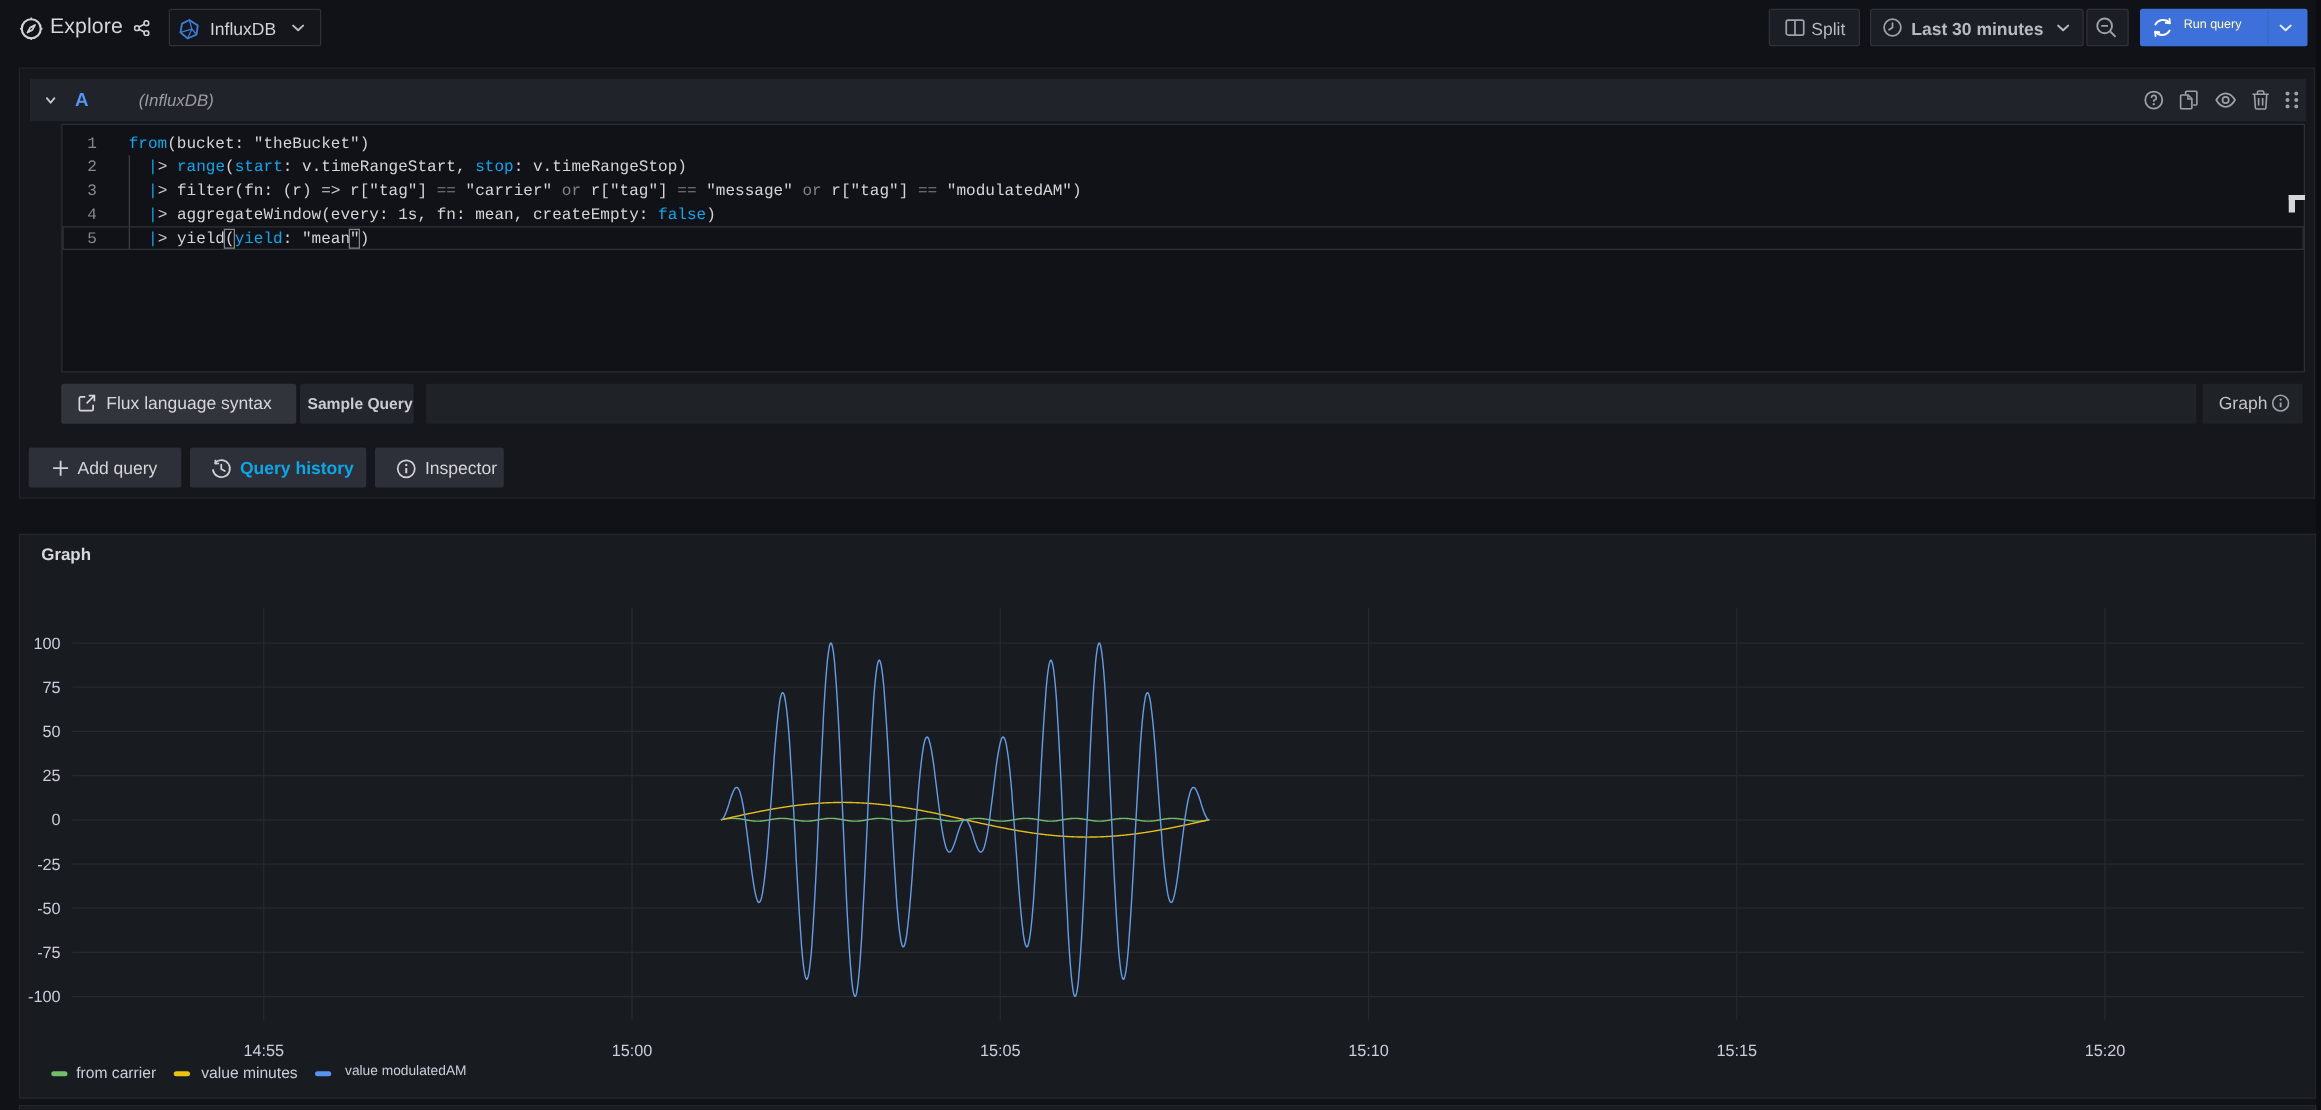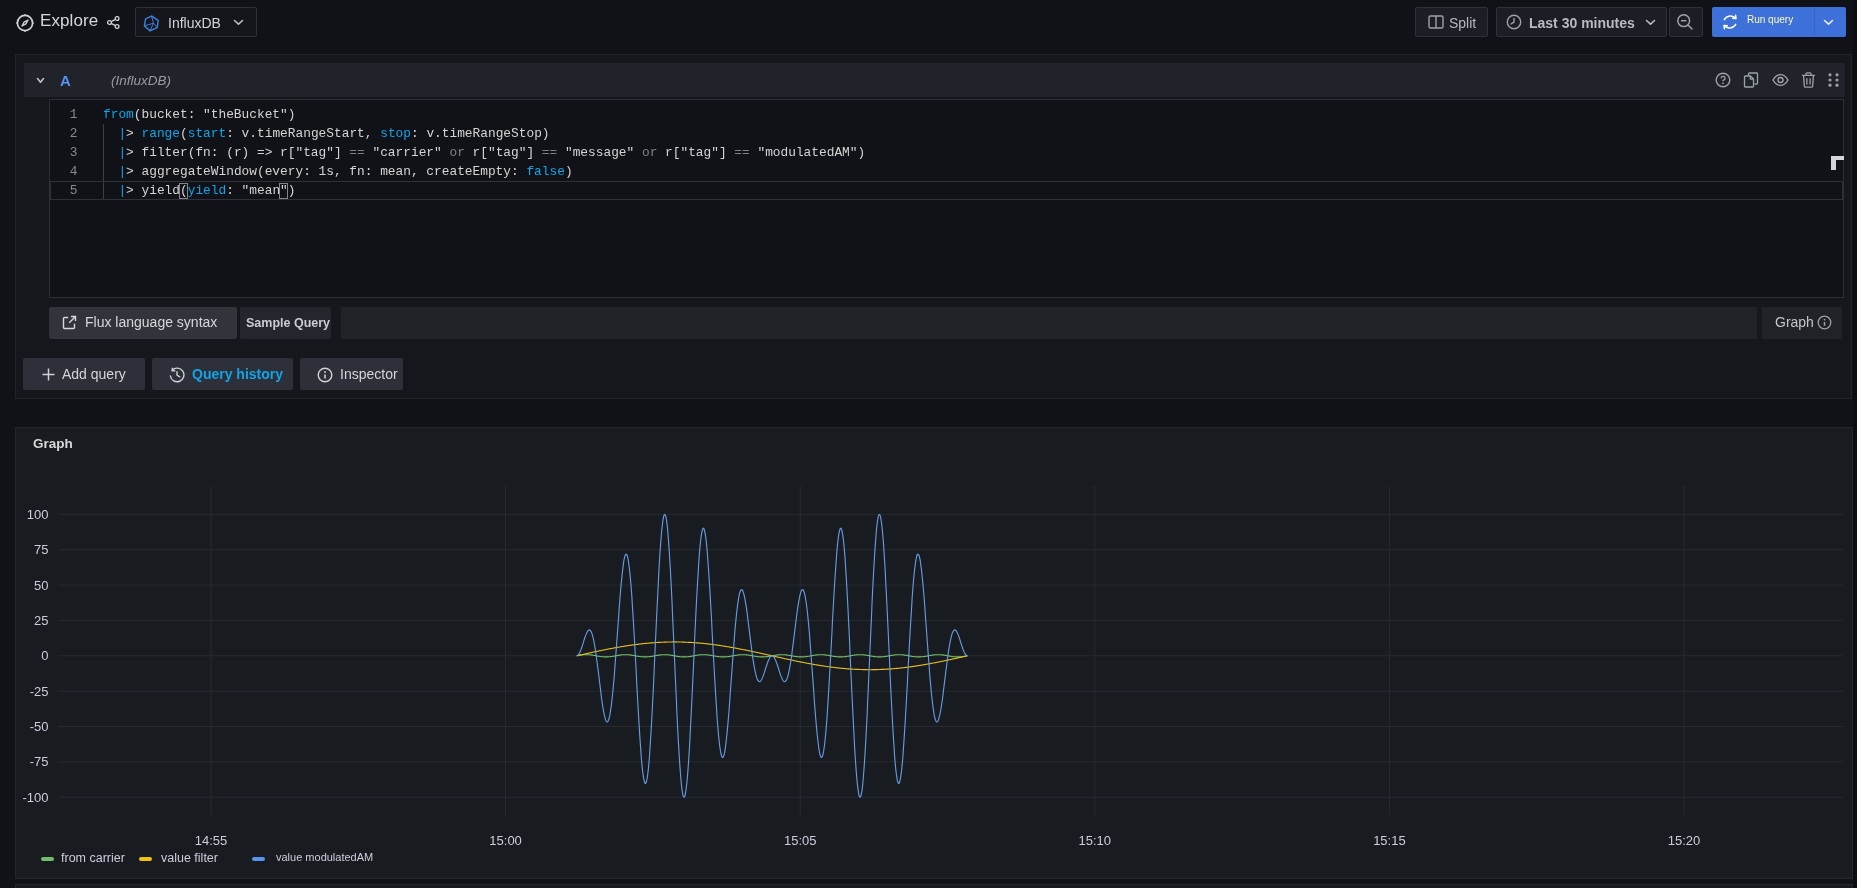--- a/index.html
+++ b/index.html
@@ -204,20 +204,20 @@
       <text x="1078.8" y="416.5" text-anchor="middle" class="ax">15:10</text>
       <text x="1373.4" y="416.5" text-anchor="middle" class="ax">15:15</text>
       <text x="1668.0" y="416.5" text-anchor="middle" class="ax">15:20</text>
       <path d="M560.7 227.8L561.2 227.7L561.7 227.6L562.2 227.5L562.7 227.5L563.1 227.4L563.6 227.3L564.1 227.2L564.6 227.1L565.1 227.1L565.6 227.0L566.1 226.9L566.6 226.9L567.1 226.8L567.5 226.8L568.0 226.8L568.5 226.7L569.0 226.7L569.5 226.7L570.0 226.7L570.5 226.7L571.0 226.7L571.5 226.7L571.9 226.7L572.4 226.7L572.9 226.8L573.4 226.8L573.9 226.8L574.4 226.9L574.9 226.9L575.4 227.0L575.9 227.1L576.3 227.1L576.8 227.2L577.3 227.3L577.8 227.4L578.3 227.5L578.8 227.5L579.3 227.6L579.8 227.7L580.3 227.8L580.7 227.9L581.2 228.0L581.7 228.1L582.2 228.2L582.7 228.2L583.2 228.3L583.7 228.4L584.2 228.5L584.7 228.5L585.1 228.6L585.6 228.7L586.1 228.7L586.6 228.8L587.1 228.8L587.6 228.8L588.1 228.9L588.6 228.9L589.1 228.9L589.6 228.9L590.0 228.9L590.5 228.9L591.0 228.9L591.5 228.9L592.0 228.9L592.5 228.8L593.0 228.8L593.5 228.8L594.0 228.7L594.4 228.7L594.9 228.6L595.4 228.5L595.9 228.5L596.4 228.4L596.9 228.3L597.4 228.2L597.9 228.1L598.4 228.1L598.8 228.0L599.3 227.9L599.8 227.8L600.3 227.7L600.8 227.6L601.3 227.5L601.8 227.4L602.3 227.4L602.8 227.3L603.2 227.2L603.7 227.1L604.2 227.1L604.7 227.0L605.2 226.9L605.7 226.9L606.2 226.8L606.7 226.8L607.2 226.8L607.6 226.7L608.1 226.7L608.6 226.7L609.1 226.7L609.6 226.7L610.1 226.7L610.6 226.7L611.1 226.7L611.6 226.7L612.0 226.8L612.5 226.8L613.0 226.8L613.5 226.9L614.0 226.9L614.5 227.0L615.0 227.1L615.5 227.1L616.0 227.2L616.4 227.3L616.9 227.4L617.4 227.5L617.9 227.5L618.4 227.6L618.9 227.7L619.4 227.8L619.9 227.9L620.4 228.0L620.8 228.1L621.3 228.2L621.8 228.2L622.3 228.3L622.8 228.4L623.3 228.5L623.8 228.5L624.3 228.6L624.8 228.7L625.2 228.7L625.7 228.8L626.2 228.8L626.7 228.8L627.2 228.9L627.7 228.9L628.2 228.9L628.7 228.9L629.2 228.9L629.6 228.9L630.1 228.9L630.6 228.9L631.1 228.9L631.6 228.8L632.1 228.8L632.6 228.8L633.1 228.7L633.6 228.6L634.0 228.6L634.5 228.5L635.0 228.5L635.5 228.4L636.0 228.3L636.5 228.2L637.0 228.1L637.5 228.0L638.0 228.0L638.4 227.9L638.9 227.8L639.4 227.7L639.9 227.6L640.4 227.5L640.9 227.4L641.4 227.4L641.9 227.3L642.4 227.2L642.8 227.1L643.3 227.1L643.8 227.0L644.3 226.9L644.8 226.9L645.3 226.8L645.8 226.8L646.3 226.7L646.8 226.7L647.3 226.7L647.7 226.7L648.2 226.7L648.7 226.7L649.2 226.7L649.7 226.7L650.2 226.7L650.7 226.7L651.2 226.8L651.7 226.8L652.1 226.8L652.6 226.9L653.1 227.0L653.6 227.0L654.1 227.1L654.6 227.2L655.1 227.2L655.6 227.3L656.1 227.4L656.5 227.5L657.0 227.6L657.5 227.6L658.0 227.7L658.5 227.8L659.0 227.9L659.5 228.0L660.0 228.1L660.5 228.2L660.9 228.3L661.4 228.3L661.9 228.4L662.4 228.5L662.9 228.6L663.4 228.6L663.9 228.7L664.4 228.7L664.9 228.8L665.3 228.8L665.8 228.9L666.3 228.9L666.8 228.9L667.3 228.9L667.8 228.9L668.3 228.9L668.8 228.9L669.3 228.9L669.7 228.9L670.2 228.9L670.7 228.8L671.2 228.8L671.7 228.8L672.2 228.7L672.7 228.6L673.2 228.6L673.7 228.5L674.1 228.4L674.6 228.4L675.1 228.3L675.6 228.2L676.1 228.1L676.6 228.0L677.1 228.0L677.6 227.9L678.1 227.8L678.5 227.7L679.0 227.6L679.5 227.5L680.0 227.4L680.5 227.3L681.0 227.3L681.5 227.2L682.0 227.1L682.5 227.0L682.9 227.0L683.4 226.9L683.9 226.9L684.4 226.8L684.9 226.8L685.4 226.7L685.9 226.7L686.4 226.7L686.9 226.7L687.3 226.7L687.8 226.7L688.3 226.7L688.8 226.7L689.3 226.7L689.8 226.7L690.3 226.8L690.8 226.8L691.3 226.9L691.7 226.9L692.2 227.0L692.7 227.0L693.2 227.1L693.7 227.2L694.2 227.2L694.7 227.3L695.2 227.4L695.7 227.5L696.1 227.6L696.6 227.7L697.1 227.7L697.6 227.8L698.1 227.9L698.6 228.0L699.1 228.1L699.6 228.2L700.1 228.3L700.6 228.3L701.0 228.4L701.5 228.5L702.0 228.6L702.5 228.6L703.0 228.7L703.5 228.7L704.0 228.8L704.5 228.8L705.0 228.9L705.4 228.9L705.9 228.9L706.4 228.9L706.9 228.9L707.4 228.9L707.9 228.9L708.4 228.9L708.9 228.9L709.4 228.9L709.8 228.8L710.3 228.8L710.8 228.7L711.3 228.7L711.8 228.6L712.3 228.6L712.8 228.5L713.3 228.4L713.8 228.4L714.2 228.3L714.7 228.2L715.2 228.1L715.7 228.0L716.2 227.9L716.7 227.9L717.2 227.8L717.7 227.7L718.2 227.6L718.6 227.5L719.1 227.4L719.6 227.3L720.1 227.3L720.6 227.2L721.1 227.1L721.6 227.0L722.1 227.0L722.6 226.9L723.0 226.9L723.5 226.8L724.0 226.8L724.5 226.7L725.0 226.7L725.5 226.7L726.0 226.7L726.5 226.7L727.0 226.7L727.4 226.7L727.9 226.7L728.4 226.7L728.9 226.7L729.4 226.8L729.9 226.8L730.4 226.9L730.9 226.9L731.4 227.0L731.8 227.0L732.3 227.1L732.8 227.2L733.3 227.2L733.8 227.3L734.3 227.4L734.8 227.5L735.3 227.6L735.8 227.7L736.2 227.8L736.7 227.8L737.2 227.9L737.7 228.0L738.2 228.1L738.7 228.2L739.2 228.3L739.7 228.3L740.2 228.4L740.6 228.5L741.1 228.6L741.6 228.6L742.1 228.7L742.6 228.7L743.1 228.8L743.6 228.8L744.1 228.9L744.6 228.9L745.0 228.9L745.5 228.9L746.0 228.9L746.5 228.9L747.0 228.9L747.5 228.9L748.0 228.9L748.5 228.9L749.0 228.8L749.4 228.8L749.9 228.7L750.4 228.7L750.9 228.6L751.4 228.6L751.9 228.5L752.4 228.4L752.9 228.4L753.4 228.3L753.8 228.2L754.3 228.1L754.8 228.0L755.3 227.9L755.8 227.8L756.3 227.8L756.8 227.7L757.3 227.6L757.8 227.5L758.3 227.4L758.7 227.3L759.2 227.2L759.7 227.2L760.2 227.1L760.7 227.0L761.2 227.0L761.7 226.9L762.2 226.9L762.7 226.8L763.1 226.8L763.6 226.7L764.1 226.7L764.6 226.7L765.1 226.7L765.6 226.7L766.1 226.7L766.6 226.7L767.1 226.7L767.5 226.7L768.0 226.7L768.5 226.8L769.0 226.8L769.5 226.9L770.0 226.9L770.5 227.0L771.0 227.0L771.5 227.1L771.9 227.2L772.4 227.3L772.9 227.3L773.4 227.4L773.9 227.5L774.4 227.6L774.9 227.7L775.4 227.8L775.9 227.8L776.3 227.9L776.8 228.0L777.3 228.1L777.8 228.2L778.3 228.3L778.8 228.4L779.3 228.4L779.8 228.5L780.3 228.6L780.7 228.6L781.2 228.7L781.7 228.7L782.2 228.8L782.7 228.8L783.2 228.9L783.7 228.9L784.2 228.9L784.7 228.9L785.1 228.9L785.6 228.9L786.1 228.9L786.6 228.9L787.1 228.9L787.6 228.9L788.1 228.8L788.6 228.8L789.1 228.7L789.5 228.7L790.0 228.6L790.5 228.6L791.0 228.5L791.5 228.4L792.0 228.3L792.5 228.3L793.0 228.2L793.5 228.1L793.9 228.0L794.4 227.9L794.9 227.8L795.4 227.7L795.9 227.7L796.4 227.6L796.9 227.5L797.4 227.4L797.9 227.3L798.3 227.2L798.8 227.2L799.3 227.1L799.8 227.0L800.3 227.0L800.8 226.9L801.3 226.9L801.8 226.8L802.3 226.8L802.7 226.7L803.2 226.7L803.7 226.7L804.2 226.7L804.7 226.7L805.2 226.7L805.7 226.7L806.2 226.7L806.7 226.7L807.1 226.7L807.6 226.8L808.1 226.8L808.6 226.9L809.1 226.9L809.6 227.0L810.1 227.0L810.6 227.1L811.1 227.2L811.5 227.3L812.0 227.3L812.5 227.4L813.0 227.5L813.5 227.6L814.0 227.7L814.5 227.8L815.0 227.9L815.5 227.9L816.0 228.0L816.4 228.1L816.9 228.2L817.4 228.3L817.9 228.4L818.4 228.4L818.9 228.5L819.4 228.6L819.9 228.6L820.4 228.7L820.8 228.7L821.3 228.8L821.8 228.8L822.3 228.9L822.8 228.9L823.3 228.9L823.8 228.9L824.3 228.9L824.8 228.9L825.2 228.9L825.7 228.9L826.2 228.9L826.7 228.9L827.2 228.8L827.7 228.8L828.2 228.7L828.7 228.7L829.2 228.6L829.6 228.6L830.1 228.5L830.6 228.4L831.1 228.3L831.6 228.3L832.1 228.2L832.6 228.1L833.1 228.0L833.6 227.9L834.0 227.8L834.5 227.7L835.0 227.6L835.5 227.6L836.0 227.5L836.5 227.4L837.0 227.3L837.5 227.2L838.0 227.2L838.4 227.1L838.9 227.0L839.4 227.0L839.9 226.9L840.4 226.8L840.9 226.8L841.4 226.8L841.9 226.7L842.4 226.7L842.8 226.7L843.3 226.7L843.8 226.7L844.3 226.7L844.8 226.7L845.3 226.7L845.8 226.7L846.3 226.7L846.8 226.8L847.2 226.8L847.7 226.9L848.2 226.9L848.7 227.0L849.2 227.0L849.7 227.1L850.2 227.2L850.7 227.3L851.2 227.3L851.6 227.4L852.1 227.5L852.6 227.6L853.1 227.7L853.6 227.8L854.1 227.9L854.6 228.0L855.1 228.0L855.6 228.1L856.0 228.2L856.5 228.3L857.0 228.4L857.5 228.4L858.0 228.5L858.5 228.6L859.0 228.6L859.5 228.7L860.0 228.8L860.4 228.8L860.9 228.8L861.4 228.9L861.9 228.9L862.4 228.9L862.9 228.9L863.4 228.9L863.9 228.9L864.4 228.9L864.8 228.9L865.3 228.9L865.8 228.9L866.3 228.8L866.8 228.8L867.3 228.7L867.8 228.7L868.3 228.6L868.8 228.5L869.3 228.5L869.7 228.4L870.2 228.3L870.7 228.2L871.2 228.2L871.7 228.1L872.2 228.0L872.7 227.9L873.2 227.8L873.7 227.7L874.1 227.6L874.6 227.6L875.1 227.5L875.6 227.4L876.1 227.3L876.6 227.2L877.1 227.1L877.6 227.1L878.1 227.0L878.5 227.0L879.0 226.9L879.5 226.8L880.0 226.8L880.5 226.8L881.0 226.7L881.5 226.7L882.0 226.7L882.5 226.7L882.9 226.7L883.4 226.7L883.9 226.7L884.4 226.7L884.9 226.7L885.4 226.8L885.9 226.8L886.4 226.8L886.9 226.9L887.3 226.9L887.8 227.0L888.3 227.1L888.8 227.1L889.3 227.2L889.8 227.3L890.3 227.4L890.8 227.4L891.3 227.5L891.7 227.6L892.2 227.7L892.7 227.8L893.2 227.9L893.7 228.0L894.2 228.1L894.7 228.1L895.2 228.2L895.7 228.3L896.1 228.4L896.6 228.5L897.1 228.5L897.6 228.6L898.1 228.7L898.6 228.7L899.1 228.8L899.6 228.8L900.1 228.8L900.5 228.9L901.0 228.9L901.5 228.9L902.0 228.9L902.5 228.9L903.0 228.9L903.5 228.9L904.0 228.9L904.5 228.9L904.9 228.8L905.4 228.8L905.9 228.8L906.4 228.7L906.9 228.7L907.4 228.6L907.9 228.5L908.4 228.5L908.9 228.4L909.3 228.3L909.8 228.2L910.3 228.2L910.8 228.1L911.3 228.0L911.8 227.9L912.3 227.8L912.8 227.7L913.3 227.6L913.7 227.5L914.2 227.5L914.7 227.4L915.2 227.3L915.7 227.2L916.2 227.1L916.7 227.1L917.2 227.0L917.7 226.9L918.1 226.9L918.6 226.8L919.1 226.8L919.6 226.8L920.1 226.7L920.6 226.7L921.1 226.7L921.6 226.7L922.1 226.7L922.5 226.7L923.0 226.7L923.5 226.7L924.0 226.7L924.5 226.8L925.0 226.8L925.5 226.8L926.0 226.9L926.5 226.9L927.0 227.0L927.4 227.1L927.9 227.1L928.4 227.2L928.9 227.3L929.4 227.4L929.9 227.4L930.4 227.5L930.9 227.6L931.4 227.7L931.8 227.8L932.3 227.9L932.8 228.0L933.3 228.1L933.8 228.1L934.3 228.2L934.8 228.3L935.3 228.4L935.8 228.5L936.2 228.5L936.7 228.6L937.2 228.7L937.7 228.7L938.2 228.8L938.7 228.8L939.2 228.8L939.7 228.9L940.2 228.9L940.6 228.9L941.1 228.9L941.6 228.9L942.1 228.9L942.6 228.9L943.1 228.9L943.6 228.9L944.1 228.8L944.6 228.8L945.0 228.8L945.5 228.7L946.0 228.7L946.5 228.6L947.0 228.5L947.5 228.5L948.0 228.4L948.5 228.3L949.0 228.2L949.4 228.1L949.9 228.1L950.4 228.0L950.9 227.9L951.4 227.8" fill="none" stroke="#73bf69" stroke-width="1.1" stroke-linejoin="round"></path>
       <path d="M560.7 227.8L561.2 227.7L561.7 227.6L562.2 227.5L562.7 227.4L563.1 227.3L563.6 227.1L564.1 227.0L564.6 226.9L565.1 226.8L565.6 226.7L566.1 226.6L566.6 226.5L567.1 226.4L567.5 226.3L568.0 226.2L568.5 226.1L569.0 226.0L569.5 225.8L570.0 225.7L570.5 225.6L571.0 225.5L571.5 225.4L571.9 225.3L572.4 225.2L572.9 225.1L573.4 225.0L573.9 224.9L574.4 224.8L574.9 224.7L575.4 224.6L575.9 224.5L576.3 224.3L576.8 224.2L577.3 224.1L577.8 224.0L578.3 223.9L578.8 223.8L579.3 223.7L579.8 223.6L580.3 223.5L580.7 223.4L581.2 223.3L581.7 223.2L582.2 223.1L582.7 223.0L583.2 222.9L583.7 222.8L584.2 222.7L584.7 222.6L585.1 222.5L585.6 222.4L586.1 222.3L586.6 222.2L587.1 222.1L587.6 222.0L588.1 221.9L588.6 221.8L589.1 221.7L589.6 221.6L590.0 221.5L590.5 221.4L591.0 221.3L591.5 221.2L592.0 221.1L592.5 221.0L593.0 220.9L593.5 220.8L594.0 220.7L594.4 220.6L594.9 220.6L595.4 220.5L595.9 220.4L596.4 220.3L596.9 220.2L597.4 220.1L597.9 220.0L598.4 219.9L598.8 219.8L599.3 219.7L599.8 219.6L600.3 219.6L600.8 219.5L601.3 219.4L601.8 219.3L602.3 219.2L602.8 219.1L603.2 219.0L603.7 219.0L604.2 218.9L604.7 218.8L605.2 218.7L605.7 218.6L606.2 218.5L606.7 218.5L607.2 218.4L607.6 218.3L608.1 218.2L608.6 218.1L609.1 218.1L609.6 218.0L610.1 217.9L610.6 217.8L611.1 217.8L611.6 217.7L612.0 217.6L612.5 217.5L613.0 217.5L613.5 217.4L614.0 217.3L614.5 217.3L615.0 217.2L615.5 217.1L616.0 217.0L616.4 217.0L616.9 216.9L617.4 216.8L617.9 216.8L618.4 216.7L618.9 216.6L619.4 216.6L619.9 216.5L620.4 216.5L620.8 216.4L621.3 216.3L621.8 216.3L622.3 216.2L622.8 216.1L623.3 216.1L623.8 216.0L624.3 216.0L624.8 215.9L625.2 215.9L625.7 215.8L626.2 215.8L626.7 215.7L627.2 215.6L627.7 215.6L628.2 215.5L628.7 215.5L629.2 215.4L629.6 215.4L630.1 215.3L630.6 215.3L631.1 215.3L631.6 215.2L632.1 215.2L632.6 215.1L633.1 215.1L633.6 215.0L634.0 215.0L634.5 214.9L635.0 214.9L635.5 214.9L636.0 214.8L636.5 214.8L637.0 214.8L637.5 214.7L638.0 214.7L638.4 214.6L638.9 214.6L639.4 214.6L639.9 214.5L640.4 214.5L640.9 214.5L641.4 214.5L641.9 214.4L642.4 214.4L642.8 214.4L643.3 214.3L643.8 214.3L644.3 214.3L644.8 214.3L645.3 214.2L645.8 214.2L646.3 214.2L646.8 214.2L647.3 214.2L647.7 214.1L648.2 214.1L648.7 214.1L649.2 214.1L649.7 214.1L650.2 214.1L650.7 214.0L651.2 214.0L651.7 214.0L652.1 214.0L652.6 214.0L653.1 214.0L653.6 214.0L654.1 214.0L654.6 214.0L655.1 214.0L655.6 214.0L656.1 214.0L656.5 213.9L657.0 213.9L657.5 213.9L658.0 213.9L658.5 213.9L659.0 213.9L659.5 213.9L660.0 213.9L660.5 213.9L660.9 214.0L661.4 214.0L661.9 214.0L662.4 214.0L662.9 214.0L663.4 214.0L663.9 214.0L664.4 214.0L664.9 214.0L665.3 214.0L665.8 214.0L666.3 214.1L666.8 214.1L667.3 214.1L667.8 214.1L668.3 214.1L668.8 214.1L669.3 214.2L669.7 214.2L670.2 214.2L670.7 214.2L671.2 214.2L671.7 214.3L672.2 214.3L672.7 214.3L673.2 214.3L673.7 214.4L674.1 214.4L674.6 214.4L675.1 214.4L675.6 214.5L676.1 214.5L676.6 214.5L677.1 214.6L677.6 214.6L678.1 214.6L678.5 214.7L679.0 214.7L679.5 214.7L680.0 214.8L680.5 214.8L681.0 214.8L681.5 214.9L682.0 214.9L682.5 215.0L682.9 215.0L683.4 215.1L683.9 215.1L684.4 215.1L684.9 215.2L685.4 215.2L685.9 215.3L686.4 215.3L686.9 215.4L687.3 215.4L687.8 215.5L688.3 215.5L688.8 215.6L689.3 215.6L689.8 215.7L690.3 215.7L690.8 215.8L691.3 215.8L691.7 215.9L692.2 215.9L692.7 216.0L693.2 216.1L693.7 216.1L694.2 216.2L694.7 216.2L695.2 216.3L695.7 216.4L696.1 216.4L696.6 216.5L697.1 216.5L697.6 216.6L698.1 216.7L698.6 216.7L699.1 216.8L699.6 216.9L700.1 216.9L700.6 217.0L701.0 217.1L701.5 217.1L702.0 217.2L702.5 217.3L703.0 217.4L703.5 217.4L704.0 217.5L704.5 217.6L705.0 217.7L705.4 217.7L705.9 217.8L706.4 217.9L706.9 218.0L707.4 218.0L707.9 218.1L708.4 218.2L708.9 218.3L709.4 218.3L709.8 218.4L710.3 218.5L710.8 218.6L711.3 218.7L711.8 218.7L712.3 218.8L712.8 218.9L713.3 219.0L713.8 219.1L714.2 219.2L714.7 219.3L715.2 219.3L715.7 219.4L716.2 219.5L716.7 219.6L717.2 219.7L717.7 219.8L718.2 219.9L718.6 220.0L719.1 220.0L719.6 220.1L720.1 220.2L720.6 220.3L721.1 220.4L721.6 220.5L722.1 220.6L722.6 220.7L723.0 220.8L723.5 220.9L724.0 221.0L724.5 221.1L725.0 221.2L725.5 221.3L726.0 221.4L726.5 221.5L727.0 221.5L727.4 221.6L727.9 221.7L728.4 221.8L728.9 221.9L729.4 222.0L729.9 222.1L730.4 222.2L730.9 222.3L731.4 222.4L731.8 222.5L732.3 222.6L732.8 222.7L733.3 222.8L733.8 222.9L734.3 223.0L734.8 223.2L735.3 223.3L735.8 223.4L736.2 223.5L736.7 223.6L737.2 223.7L737.7 223.8L738.2 223.9L738.7 224.0L739.2 224.1L739.7 224.2L740.2 224.3L740.6 224.4L741.1 224.5L741.6 224.6L742.1 224.7L742.6 224.8L743.1 224.9L743.6 225.0L744.1 225.1L744.6 225.3L745.0 225.4L745.5 225.5L746.0 225.6L746.5 225.7L747.0 225.8L747.5 225.9L748.0 226.0L748.5 226.1L749.0 226.2L749.4 226.3L749.9 226.4L750.4 226.5L750.9 226.7L751.4 226.8L751.9 226.9L752.4 227.0L752.9 227.1L753.4 227.2L753.8 227.3L754.3 227.4L754.8 227.5L755.3 227.6L755.8 227.7L756.3 227.9L756.8 228.0L757.3 228.1L757.8 228.2L758.3 228.3L758.7 228.4L759.2 228.5L759.7 228.6L760.2 228.7L760.7 228.8L761.2 228.9L761.7 229.1L762.2 229.2L762.7 229.3L763.1 229.4L763.6 229.5L764.1 229.6L764.6 229.7L765.1 229.8L765.6 229.9L766.1 230.0L766.6 230.1L767.1 230.2L767.5 230.3L768.0 230.5L768.5 230.6L769.0 230.7L769.5 230.8L770.0 230.9L770.5 231.0L771.0 231.1L771.5 231.2L771.9 231.3L772.4 231.4L772.9 231.5L773.4 231.6L773.9 231.7L774.4 231.8L774.9 231.9L775.4 232.0L775.9 232.1L776.3 232.2L776.8 232.3L777.3 232.4L777.8 232.6L778.3 232.7L778.8 232.8L779.3 232.9L779.8 233.0L780.3 233.1L780.7 233.2L781.2 233.3L781.7 233.4L782.2 233.5L782.7 233.6L783.2 233.7L783.7 233.8L784.2 233.9L784.7 234.0L785.1 234.1L785.6 234.1L786.1 234.2L786.6 234.3L787.1 234.4L787.6 234.5L788.1 234.6L788.6 234.7L789.1 234.8L789.5 234.9L790.0 235.0L790.5 235.1L791.0 235.2L791.5 235.3L792.0 235.4L792.5 235.5L793.0 235.6L793.5 235.6L793.9 235.7L794.4 235.8L794.9 235.9L795.4 236.0L795.9 236.1L796.4 236.2L796.9 236.3L797.4 236.3L797.9 236.4L798.3 236.5L798.8 236.6L799.3 236.7L799.8 236.8L800.3 236.9L800.8 236.9L801.3 237.0L801.8 237.1L802.3 237.2L802.7 237.3L803.2 237.3L803.7 237.4L804.2 237.5L804.7 237.6L805.2 237.6L805.7 237.7L806.2 237.8L806.7 237.9L807.1 237.9L807.6 238.0L808.1 238.1L808.6 238.2L809.1 238.2L809.6 238.3L810.1 238.4L810.6 238.5L811.1 238.5L811.5 238.6L812.0 238.7L812.5 238.7L813.0 238.8L813.5 238.9L814.0 238.9L814.5 239.0L815.0 239.1L815.5 239.1L816.0 239.2L816.4 239.2L816.9 239.3L817.4 239.4L817.9 239.4L818.4 239.5L818.9 239.5L819.4 239.6L819.9 239.7L820.4 239.7L820.8 239.8L821.3 239.8L821.8 239.9L822.3 239.9L822.8 240.0L823.3 240.0L823.8 240.1L824.3 240.1L824.8 240.2L825.2 240.2L825.7 240.3L826.2 240.3L826.7 240.4L827.2 240.4L827.7 240.5L828.2 240.5L828.7 240.5L829.2 240.6L829.6 240.6L830.1 240.7L830.6 240.7L831.1 240.8L831.6 240.8L832.1 240.8L832.6 240.9L833.1 240.9L833.6 240.9L834.0 241.0L834.5 241.0L835.0 241.0L835.5 241.1L836.0 241.1L836.5 241.1L837.0 241.2L837.5 241.2L838.0 241.2L838.4 241.2L838.9 241.3L839.4 241.3L839.9 241.3L840.4 241.3L840.9 241.4L841.4 241.4L841.9 241.4L842.4 241.4L842.8 241.4L843.3 241.5L843.8 241.5L844.3 241.5L844.8 241.5L845.3 241.5L845.8 241.5L846.3 241.6L846.8 241.6L847.2 241.6L847.7 241.6L848.2 241.6L848.7 241.6L849.2 241.6L849.7 241.6L850.2 241.6L850.7 241.6L851.2 241.6L851.6 241.7L852.1 241.7L852.6 241.7L853.1 241.7L853.6 241.7L854.1 241.7L854.6 241.7L855.1 241.7L855.6 241.7L856.0 241.6L856.5 241.6L857.0 241.6L857.5 241.6L858.0 241.6L858.5 241.6L859.0 241.6L859.5 241.6L860.0 241.6L860.4 241.6L860.9 241.6L861.4 241.6L861.9 241.5L862.4 241.5L862.9 241.5L863.4 241.5L863.9 241.5L864.4 241.5L864.8 241.4L865.3 241.4L865.8 241.4L866.3 241.4L866.8 241.4L867.3 241.3L867.8 241.3L868.3 241.3L868.8 241.3L869.3 241.2L869.7 241.2L870.2 241.2L870.7 241.1L871.2 241.1L871.7 241.1L872.2 241.1L872.7 241.0L873.2 241.0L873.7 241.0L874.1 240.9L874.6 240.9L875.1 240.8L875.6 240.8L876.1 240.8L876.6 240.7L877.1 240.7L877.6 240.7L878.1 240.6L878.5 240.6L879.0 240.5L879.5 240.5L880.0 240.4L880.5 240.4L881.0 240.3L881.5 240.3L882.0 240.3L882.5 240.2L882.9 240.2L883.4 240.1L883.9 240.1L884.4 240.0L884.9 240.0L885.4 239.9L885.9 239.8L886.4 239.8L886.9 239.7L887.3 239.7L887.8 239.6L888.3 239.6L888.8 239.5L889.3 239.5L889.8 239.4L890.3 239.3L890.8 239.3L891.3 239.2L891.7 239.1L892.2 239.1L892.7 239.0L893.2 239.0L893.7 238.9L894.2 238.8L894.7 238.8L895.2 238.7L895.7 238.6L896.1 238.6L896.6 238.5L897.1 238.4L897.6 238.3L898.1 238.3L898.6 238.2L899.1 238.1L899.6 238.1L900.1 238.0L900.5 237.9L901.0 237.8L901.5 237.8L902.0 237.7L902.5 237.6L903.0 237.5L903.5 237.5L904.0 237.4L904.5 237.3L904.9 237.2L905.4 237.1L905.9 237.1L906.4 237.0L906.9 236.9L907.4 236.8L907.9 236.7L908.4 236.6L908.9 236.6L909.3 236.5L909.8 236.4L910.3 236.3L910.8 236.2L911.3 236.1L911.8 236.0L912.3 236.0L912.8 235.9L913.3 235.8L913.7 235.7L914.2 235.6L914.7 235.5L915.2 235.4L915.7 235.3L916.2 235.2L916.7 235.1L917.2 235.0L917.7 235.0L918.1 234.9L918.6 234.8L919.1 234.7L919.6 234.6L920.1 234.5L920.6 234.4L921.1 234.3L921.6 234.2L922.1 234.1L922.5 234.0L923.0 233.9L923.5 233.8L924.0 233.7L924.5 233.6L925.0 233.5L925.5 233.4L926.0 233.3L926.5 233.2L927.0 233.1L927.4 233.0L927.9 232.9L928.4 232.8L928.9 232.7L929.4 232.6L929.9 232.5L930.4 232.4L930.9 232.3L931.4 232.2L931.8 232.1L932.3 232.0L932.8 231.9L933.3 231.8L933.8 231.7L934.3 231.6L934.8 231.5L935.3 231.4L935.8 231.3L936.2 231.1L936.7 231.0L937.2 230.9L937.7 230.8L938.2 230.7L938.7 230.6L939.2 230.5L939.7 230.4L940.2 230.3L940.6 230.2L941.1 230.1L941.6 230.0L942.1 229.9L942.6 229.8L943.1 229.6L943.6 229.5L944.1 229.4L944.6 229.3L945.0 229.2L945.5 229.1L946.0 229.0L946.5 228.9L947.0 228.8L947.5 228.7L948.0 228.6L948.5 228.5L949.0 228.3L949.4 228.2L949.9 228.1L950.4 228.0L950.9 227.9L951.4 227.8" fill="none" stroke="#e5be1c" stroke-width="1.15" stroke-linejoin="round"></path>
       <path d="M560.7 227.8L561.2 227.7L561.7 227.4L562.2 227.0L562.7 226.4L563.1 225.6L563.6 224.7L564.1 223.7L564.6 222.5L565.1 221.2L565.6 219.8L566.1 218.4L566.6 216.9L567.1 215.3L567.5 213.8L568.0 212.2L568.5 210.7L569.0 209.2L569.5 207.9L570.0 206.6L570.5 205.4L571.0 204.4L571.5 203.5L571.9 202.8L572.4 202.3L572.9 202.0L573.4 201.9L573.9 202.1L574.4 202.6L574.9 203.3L575.4 204.2L575.9 205.4L576.3 206.9L576.8 208.7L577.3 210.7L577.8 213.0L578.3 215.6L578.8 218.4L579.3 221.4L579.8 224.6L580.3 228.0L580.7 231.5L581.2 235.2L581.7 239.1L582.2 243.0L582.7 247.0L583.2 251.0L583.7 255.0L584.2 259.0L584.7 262.9L585.1 266.8L585.6 270.5L586.1 274.0L586.6 277.4L587.1 280.5L587.6 283.3L588.1 285.9L588.6 288.2L589.1 290.1L589.6 291.7L590.0 292.8L590.5 293.6L591.0 294.0L591.5 293.9L592.0 293.3L592.5 292.3L593.0 290.8L593.5 288.9L594.0 286.5L594.4 283.7L594.9 280.4L595.4 276.6L595.9 272.5L596.4 267.9L596.9 263.0L597.4 257.7L597.9 252.1L598.4 246.2L598.8 240.1L599.3 233.7L599.8 227.1L600.3 220.4L600.8 213.7L601.3 206.8L601.8 200.0L602.3 193.2L602.8 186.5L603.2 179.9L603.7 173.5L604.2 167.3L604.7 161.4L605.2 155.9L605.7 150.7L606.2 145.9L606.7 141.5L607.2 137.6L607.6 134.3L608.1 131.4L608.6 129.2L609.1 127.5L609.6 126.5L610.1 126.1L610.6 126.4L611.1 127.3L611.6 128.8L612.0 131.0L612.5 133.9L613.0 137.4L613.5 141.5L614.0 146.3L614.5 151.6L615.0 157.5L615.5 163.9L616.0 170.8L616.4 178.2L616.9 185.9L617.4 194.1L617.9 202.5L618.4 211.2L618.9 220.1L619.4 229.2L619.9 238.3L620.4 247.5L620.8 256.7L621.3 265.8L621.8 274.7L622.3 283.5L622.8 291.9L623.3 300.1L623.8 307.9L624.3 315.2L624.8 322.1L625.2 328.5L625.7 334.2L626.2 339.4L626.7 343.9L627.2 347.7L627.7 350.7L628.2 353.1L628.7 354.6L629.2 355.4L629.6 355.4L630.1 354.5L630.6 352.9L631.1 350.5L631.6 347.2L632.1 343.2L632.6 338.5L633.1 333.0L633.6 326.8L634.0 320.0L634.5 312.5L635.0 304.4L635.5 295.9L636.0 286.8L636.5 277.3L637.0 267.5L637.5 257.3L638.0 246.9L638.4 236.3L638.9 225.7L639.4 214.9L639.9 204.2L640.4 193.6L640.9 183.2L641.4 173.0L641.9 163.1L642.4 153.6L642.8 144.5L643.3 135.8L643.8 127.7L644.3 120.2L644.8 113.4L645.3 107.2L645.8 101.8L646.3 97.2L646.8 93.3L647.3 90.3L647.7 88.2L648.2 86.9L648.7 86.4L649.2 86.9L649.7 88.2L650.2 90.5L650.7 93.6L651.2 97.5L651.7 102.2L652.1 107.8L652.6 114.1L653.1 121.1L653.6 128.8L654.1 137.1L654.6 146.0L655.1 155.5L655.6 165.3L656.1 175.6L656.5 186.2L657.0 197.1L657.5 208.2L658.0 219.4L658.5 230.6L659.0 241.8L659.5 253.0L660.0 264.0L660.5 274.7L660.9 285.2L661.4 295.3L661.9 304.9L662.4 314.1L662.9 322.7L663.4 330.7L663.9 338.1L664.4 344.8L664.9 350.7L665.3 355.8L665.8 360.2L666.3 363.7L666.8 366.3L667.3 368.1L667.8 369.0L668.3 369.1L668.8 368.2L669.3 366.5L669.7 363.9L670.2 360.4L670.7 356.2L671.2 351.2L671.7 345.4L672.2 338.9L672.7 331.7L673.2 323.9L673.7 315.5L674.1 306.6L674.6 297.3L675.1 287.6L675.6 277.5L676.1 267.2L676.6 256.7L677.1 246.0L677.6 235.3L678.1 224.6L678.5 214.0L679.0 203.5L679.5 193.2L680.0 183.2L680.5 173.5L681.0 164.2L681.5 155.4L682.0 147.1L682.5 139.3L682.9 132.1L683.4 125.6L683.9 119.8L684.4 114.7L684.9 110.3L685.4 106.7L685.9 103.8L686.4 101.8L686.9 100.6L687.3 100.1L687.8 100.5L688.3 101.7L688.8 103.6L689.3 106.3L689.8 109.7L690.3 113.9L690.8 118.7L691.3 124.2L691.7 130.2L692.2 136.9L692.7 144.0L693.2 151.6L693.7 159.5L694.2 167.9L694.7 176.5L695.2 185.3L695.7 194.4L696.1 203.5L696.6 212.7L697.1 221.9L697.6 231.0L698.1 240.0L698.6 248.8L699.1 257.4L699.6 265.6L700.1 273.6L700.6 281.2L701.0 288.3L701.5 295.0L702.0 301.1L702.5 306.7L703.0 311.8L703.5 316.2L704.0 320.0L704.5 323.2L705.0 325.7L705.4 327.6L705.9 328.9L706.4 329.4L706.9 329.4L707.4 328.6L707.9 327.3L708.4 325.4L708.9 322.8L709.4 319.7L709.8 316.1L710.3 312.0L710.8 307.4L711.3 302.4L711.8 297.0L712.3 291.3L712.8 285.2L713.3 278.9L713.8 272.4L714.2 265.8L714.7 259.0L715.2 252.2L715.7 245.4L716.2 238.5L716.7 231.8L717.2 225.2L717.7 218.7L718.2 212.4L718.6 206.4L719.1 200.6L719.6 195.2L720.1 190.1L720.6 185.3L721.1 181.0L721.6 177.0L722.1 173.5L722.6 170.5L723.0 167.8L723.5 165.7L724.0 164.0L724.5 162.7L725.0 162.0L725.5 161.6L726.0 161.8L726.5 162.3L727.0 163.3L727.4 164.7L727.9 166.4L728.4 168.5L728.9 170.9L729.4 173.7L729.9 176.7L730.4 179.9L730.9 183.3L731.4 187.0L731.8 190.7L732.3 194.6L732.8 198.6L733.3 202.6L733.8 206.6L734.3 210.6L734.8 214.6L735.3 218.4L735.8 222.2L736.2 225.9L736.7 229.3L737.2 232.7L737.7 235.8L738.2 238.7L738.7 241.3L739.2 243.7L739.7 245.9L740.2 247.8L740.6 249.4L741.1 250.8L741.6 251.9L742.1 252.7L742.6 253.3L743.1 253.6L743.6 253.7L744.1 253.5L744.6 253.1L745.0 252.5L745.5 251.7L746.0 250.8L746.5 249.6L747.0 248.4L747.5 247.1L748.0 245.6L748.5 244.1L749.0 242.6L749.4 241.0L749.9 239.5L750.4 238.0L750.9 236.5L751.4 235.1L751.9 233.7L752.4 232.5L752.9 231.4L753.4 230.4L753.8 229.6L754.3 228.9L754.8 228.3L755.3 228.0L755.8 227.8L756.3 227.8L756.8 228.0L757.3 228.3L757.8 228.9L758.3 229.6L758.7 230.4L759.2 231.4L759.7 232.5L760.2 233.7L760.7 235.1L761.2 236.5L761.7 238.0L762.2 239.5L762.7 241.0L763.1 242.6L763.6 244.1L764.1 245.6L764.6 247.1L765.1 248.4L765.6 249.6L766.1 250.8L766.6 251.7L767.1 252.5L767.5 253.1L768.0 253.5L768.5 253.7L769.0 253.6L769.5 253.3L770.0 252.7L770.5 251.9L771.0 250.8L771.5 249.4L771.9 247.8L772.4 245.9L772.9 243.7L773.4 241.3L773.9 238.7L774.4 235.8L774.9 232.7L775.4 229.3L775.9 225.9L776.3 222.2L776.8 218.4L777.3 214.6L777.8 210.6L778.3 206.6L778.8 202.6L779.3 198.6L779.8 194.6L780.3 190.7L780.7 187.0L781.2 183.3L781.7 179.9L782.2 176.7L782.7 173.7L783.2 170.9L783.7 168.5L784.2 166.4L784.7 164.7L785.1 163.3L785.6 162.3L786.1 161.8L786.6 161.6L787.1 162.0L787.6 162.7L788.1 164.0L788.6 165.7L789.1 167.8L789.5 170.5L790.0 173.5L790.5 177.0L791.0 181.0L791.5 185.3L792.0 190.1L792.5 195.2L793.0 200.6L793.5 206.4L793.9 212.4L794.4 218.7L794.9 225.2L795.4 231.8L795.9 238.5L796.4 245.4L796.9 252.2L797.4 259.0L797.9 265.8L798.3 272.4L798.8 278.9L799.3 285.2L799.8 291.3L800.3 297.0L800.8 302.4L801.3 307.4L801.8 312.0L802.3 316.1L802.7 319.7L803.2 322.8L803.7 325.4L804.2 327.3L804.7 328.6L805.2 329.4L805.7 329.4L806.2 328.9L806.7 327.6L807.1 325.7L807.6 323.2L808.1 320.0L808.6 316.2L809.1 311.8L809.6 306.7L810.1 301.1L810.6 295.0L811.1 288.3L811.5 281.2L812.0 273.6L812.5 265.6L813.0 257.4L813.5 248.8L814.0 240.0L814.5 231.0L815.0 221.9L815.5 212.7L816.0 203.5L816.4 194.4L816.9 185.3L817.4 176.5L817.9 167.9L818.4 159.5L818.9 151.6L819.4 144.0L819.9 136.9L820.4 130.2L820.8 124.2L821.3 118.7L821.8 113.9L822.3 109.7L822.8 106.3L823.3 103.6L823.8 101.7L824.3 100.5L824.8 100.1L825.2 100.6L825.7 101.8L826.2 103.8L826.7 106.7L827.2 110.3L827.7 114.7L828.2 119.8L828.7 125.6L829.2 132.1L829.6 139.3L830.1 147.1L830.6 155.4L831.1 164.2L831.6 173.5L832.1 183.2L832.6 193.2L833.1 203.5L833.6 214.0L834.0 224.6L834.5 235.3L835.0 246.0L835.5 256.7L836.0 267.2L836.5 277.5L837.0 287.6L837.5 297.3L838.0 306.6L838.4 315.5L838.9 323.9L839.4 331.7L839.9 338.9L840.4 345.4L840.9 351.2L841.4 356.2L841.9 360.4L842.4 363.9L842.8 366.5L843.3 368.2L843.8 369.1L844.3 369.0L844.8 368.1L845.3 366.3L845.8 363.7L846.3 360.2L846.8 355.8L847.2 350.7L847.7 344.8L848.2 338.1L848.7 330.7L849.2 322.7L849.7 314.1L850.2 304.9L850.7 295.3L851.2 285.2L851.6 274.7L852.1 264.0L852.6 253.0L853.1 241.8L853.6 230.6L854.1 219.4L854.6 208.2L855.1 197.1L855.6 186.2L856.0 175.6L856.5 165.3L857.0 155.5L857.5 146.0L858.0 137.1L858.5 128.8L859.0 121.1L859.5 114.1L860.0 107.8L860.4 102.2L860.9 97.5L861.4 93.6L861.9 90.5L862.4 88.2L862.9 86.9L863.4 86.4L863.9 86.9L864.4 88.2L864.8 90.3L865.3 93.3L865.8 97.2L866.3 101.8L866.8 107.2L867.3 113.4L867.8 120.2L868.3 127.7L868.8 135.8L869.3 144.5L869.7 153.6L870.2 163.1L870.7 173.0L871.2 183.2L871.7 193.6L872.2 204.2L872.7 214.9L873.2 225.7L873.7 236.3L874.1 246.9L874.6 257.3L875.1 267.5L875.6 277.3L876.1 286.8L876.6 295.9L877.1 304.4L877.6 312.5L878.1 320.0L878.5 326.8L879.0 333.0L879.5 338.5L880.0 343.2L880.5 347.2L881.0 350.5L881.5 352.9L882.0 354.5L882.5 355.4L882.9 355.4L883.4 354.6L883.9 353.1L884.4 350.7L884.9 347.7L885.4 343.9L885.9 339.4L886.4 334.2L886.9 328.5L887.3 322.1L887.8 315.2L888.3 307.9L888.8 300.1L889.3 291.9L889.8 283.5L890.3 274.7L890.8 265.8L891.3 256.7L891.7 247.5L892.2 238.3L892.7 229.2L893.2 220.1L893.7 211.2L894.2 202.5L894.7 194.1L895.2 185.9L895.7 178.2L896.1 170.8L896.6 163.9L897.1 157.5L897.6 151.6L898.1 146.3L898.6 141.5L899.1 137.4L899.6 133.9L900.1 131.0L900.5 128.8L901.0 127.3L901.5 126.4L902.0 126.1L902.5 126.5L903.0 127.5L903.5 129.2L904.0 131.4L904.5 134.3L904.9 137.6L905.4 141.5L905.9 145.9L906.4 150.7L906.9 155.9L907.4 161.4L907.9 167.3L908.4 173.5L908.9 179.9L909.3 186.5L909.8 193.2L910.3 200.0L910.8 206.8L911.3 213.7L911.8 220.4L912.3 227.1L912.8 233.7L913.3 240.1L913.7 246.2L914.2 252.1L914.7 257.7L915.2 263.0L915.7 267.9L916.2 272.5L916.7 276.6L917.2 280.4L917.7 283.7L918.1 286.5L918.6 288.9L919.1 290.8L919.6 292.3L920.1 293.3L920.6 293.9L921.1 294.0L921.6 293.6L922.1 292.8L922.5 291.7L923.0 290.1L923.5 288.2L924.0 285.9L924.5 283.3L925.0 280.5L925.5 277.4L926.0 274.0L926.5 270.5L927.0 266.8L927.4 262.9L927.9 259.0L928.4 255.0L928.9 251.0L929.4 247.0L929.9 243.0L930.4 239.1L930.9 235.2L931.4 231.5L931.8 228.0L932.3 224.6L932.8 221.4L933.3 218.4L933.8 215.6L934.3 213.0L934.8 210.7L935.3 208.7L935.8 206.9L936.2 205.4L936.7 204.2L937.2 203.3L937.7 202.6L938.2 202.1L938.7 201.9L939.2 202.0L939.7 202.3L940.2 202.8L940.6 203.5L941.1 204.4L941.6 205.4L942.1 206.6L942.6 207.9L943.1 209.2L943.6 210.7L944.1 212.2L944.6 213.8L945.0 215.3L945.5 216.9L946.0 218.4L946.5 219.8L947.0 221.2L947.5 222.5L948.0 223.7L948.5 224.7L949.0 225.6L949.4 226.4L949.9 227.0L950.4 227.4L950.9 227.7L951.4 227.8" fill="none" stroke="#669ae2" stroke-width="1.15" stroke-linejoin="round"></path>
     </svg>
   <div class="abs" style="left:24.5px;top:429px;width:13px;height:4px;border-radius:2px;background:#73bf69"></div>
   <div class="abs" style="left:45px;top:423px;font-size:12.5px;color:#ccccdc">from carrier</div>
   <div class="abs" style="left:123px;top:429px;width:13px;height:4px;border-radius:2px;background:#eec211"></div>
-  <div class="abs" style="left:145px;top:423px;font-size:12.5px;color:#ccccdc">value filter</div>
+  <div class="abs" style="left:145px;top:423px;font-size:12.5px;color:#ccccdc">value minutes</div>
   <div class="abs" style="left:236px;top:429px;width:13px;height:4px;border-radius:2px;background:#5794f2"></div>
   <div class="abs" style="left:260px;top:423px;font-size:11px;color:#ccccdc">value modulatedAM</div>
 </div>
 
 <div class="abs" style="left:1853px;top:0;width:4px;height:888px;background:#0c0d10"></div>
 
 <div class="abs" style="left:15px;top:884px;width:1838px;height:4px;background:#181b20;border:1px solid #24262c;border-bottom:none"></div>
 
 </body></html>

